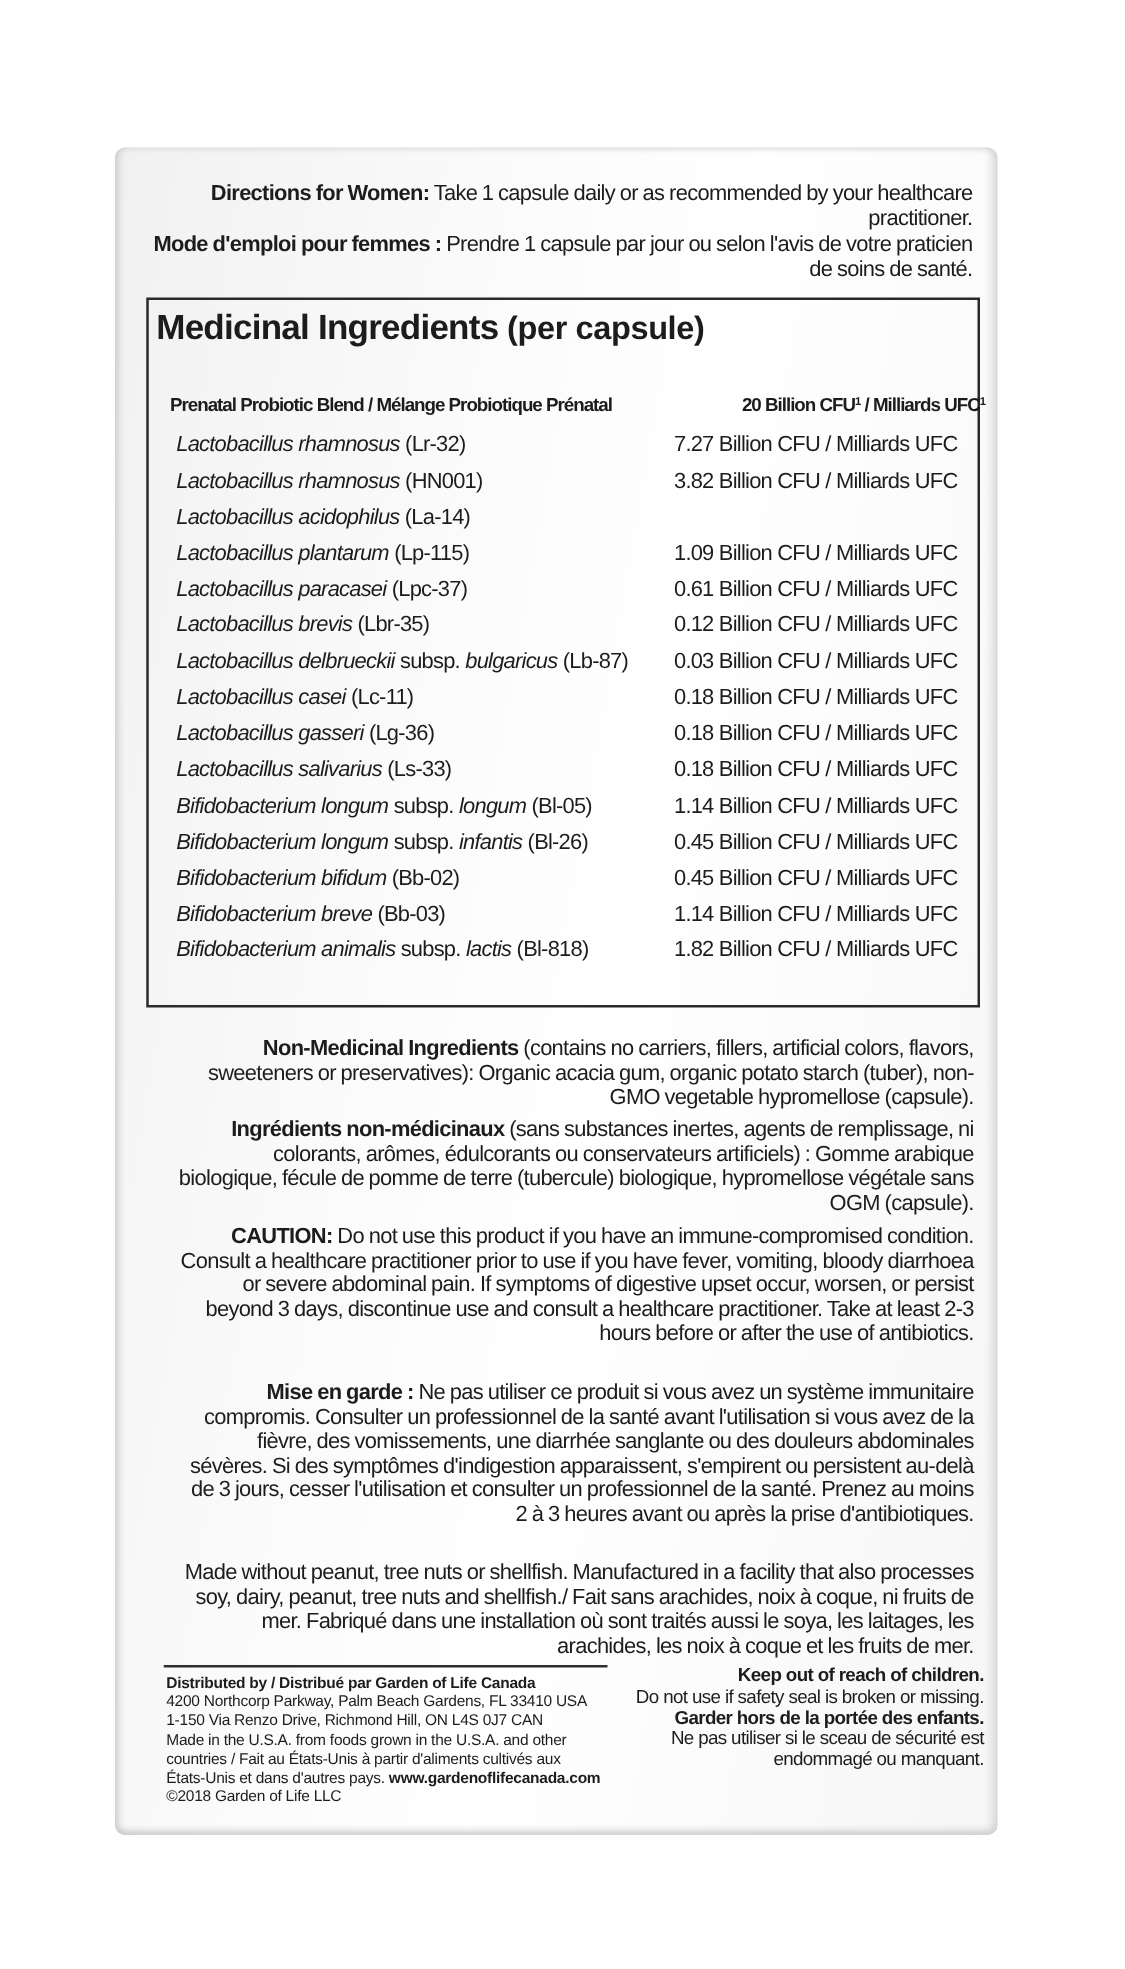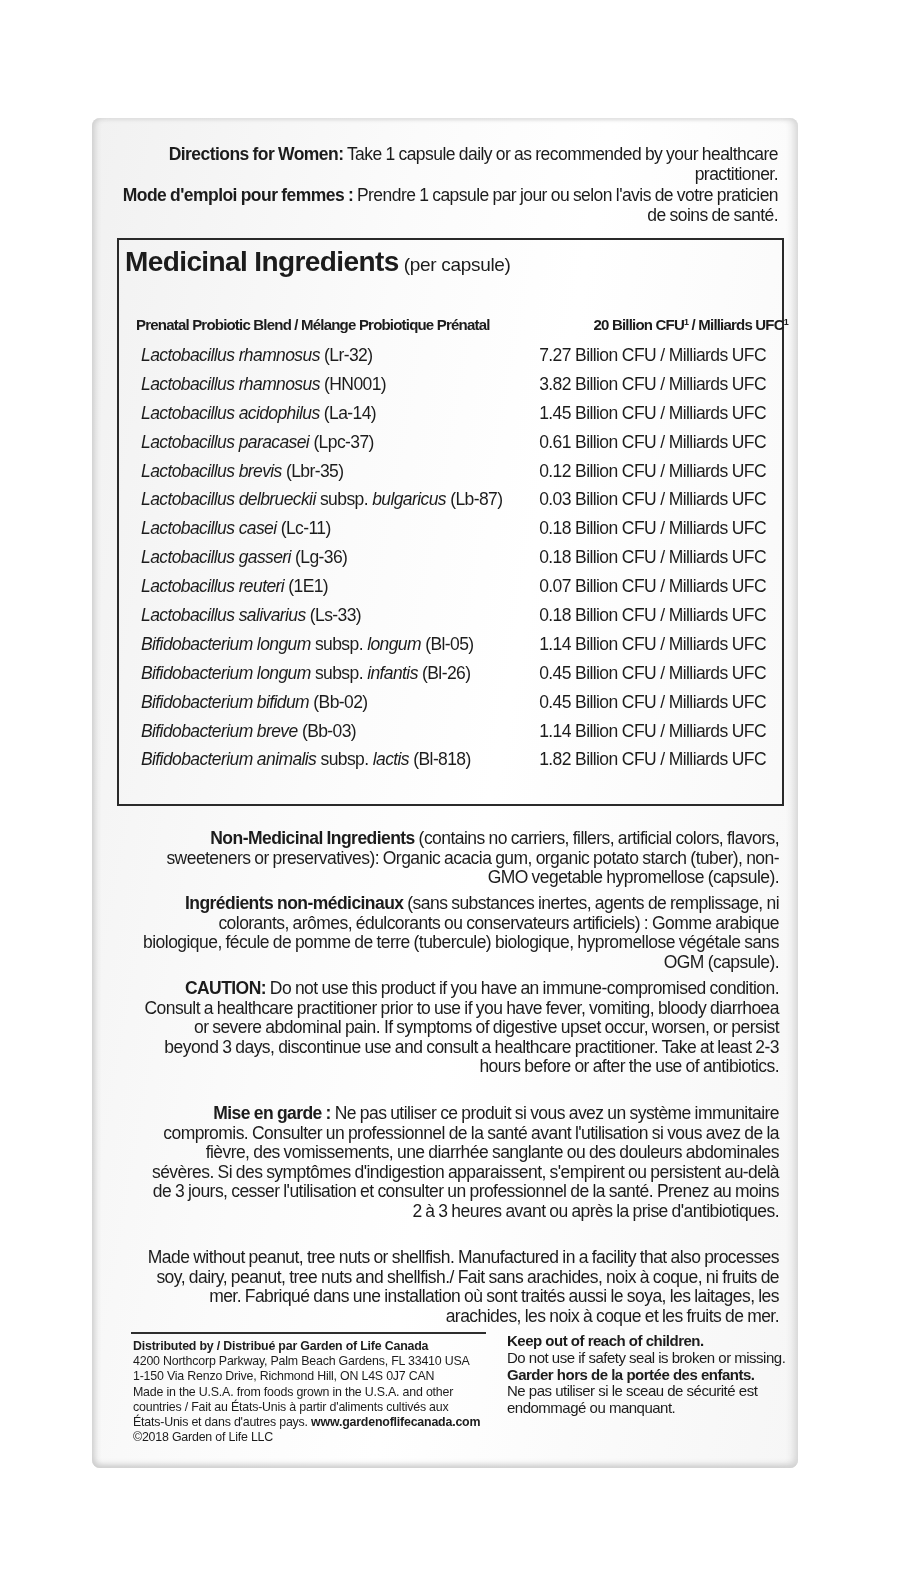--- a/index.html
+++ b/index.html
@@ -15,39 +15,39 @@
   }
   .txt { position: absolute; font-size: 17.5px; line-height: 19.5px; letter-spacing: -0.55px; word-spacing: -0.5px; text-align: right; }
   b { font-weight: bold; }
   .dir { left: 118px; top: 145px; width: 660px; }
   .dir p { margin: 0 0 2px 0; }
   .ing-box {
     position: absolute; left: 117px; top: 238px; width: 667px; height: 568px;
     border: 2px solid #2a2a2a; box-sizing: border-box;
   }
   .ing-title { position: absolute; left: 6px; top: 6px; font-size: 28px; line-height: 31px; font-weight: bold; letter-spacing: -0.6px; white-space: nowrap; }
-  .ing-title .sub { font-weight: normal; font-size: 19px; letter-spacing: -0.3px; }
+  .ing-title .sub { font-weight: bold; font-size: 26px; letter-spacing: -0.3px; }
   .blend-hdr { position: absolute; left: 17px; top: 76px; width: 655px; font-size: 15px; font-weight: bold; letter-spacing: -0.8px; white-space: nowrap; }
   .blend-hdr .amt { position: absolute; right: 3px; top: 0; }
   sup { font-size: 9px; vertical-align: 5px; }
   .rows { position: absolute; left: 22px; top: 101px; width: 625px; }
   .row { position: relative; height: 28.9px; font-size: 17.5px; line-height: 28.9px; letter-spacing: -0.6px; white-space: nowrap; }
   .row .amt { position: absolute; right: 0; top: 0; }
   .row i { font-style: italic; }
   .body-text { left: 130px; width: 660px; }
   .body-text p { margin: 11px; }
   .nmi { top: 818px; }
   .nmi-fr { top: 883px; }
   .caution { top: 968px; }
   .mise { top: 1093px; }
   .allergen { top: 1237px; }
   .rule { position: absolute; left: 131px; top: 1332px; width: 355px; height: 2px; background: #2e2e2e; }
   .dist { position: absolute; left: 133px; top: 1339px; width: 360px; font-size: 12.4px; line-height: 15.2px; letter-spacing: -0.2px; white-space: nowrap; }
   .dist p { margin: 0; }
-  .keep { position: absolute; left: 507px; top: 1333px; width: 280px; font-size: 15px; line-height: 16.8px; letter-spacing: -0.5px; }
+  .keep { position: absolute; left: 507px; top: 1333px; width: 280px; font-size: 15px; line-height: 16.8px; letter-spacing: -0.5px; text-align: right; }
   .keep p { margin: 0; }
 </style>
 </head>
 <body>
 
 <div class="package"></div>
 
 <div class="txt dir">
   <p><b>Directions for Women:</b><span> Take 1 capsule daily or as recommended by your healthcare practitioner.</span></p>
   <p><b>Mode d'emploi pour femmes :</b><span> Prendre 1 capsule par jour ou selon l'avis de votre praticien de soins de santé.</span></p>
@@ -57,27 +57,27 @@
   <div class="ing-title">
     <div><span>Medicinal Ingredients</span><span class="sub"> (per capsule)</span></div>
   </div>
   <div class="blend-hdr">
     <span>Prenatal Probiotic Blend / Mélange Probiotique Prénatal</span>
     <span class="amt"><span>20 Billion CFU</span><sup>1</sup><span> / Milliards UFC</span><sup>1</sup></span>
   </div>
   <div class="rows" id="ing-rows">
       <div class="row"><span><i>Lactobacillus rhamnosus</i><span> (Lr-32)</span></span><span class="amt">7.27 Billion CFU / Milliards UFC</span></div>
       <div class="row"><span><i>Lactobacillus rhamnosus</i><span> (HN001)</span></span><span class="amt">3.82 Billion CFU / Milliards UFC</span></div>
-      <div class="row"><span><i>Lactobacillus acidophilus</i><span> (La-14)</span></span><span class="amt">1.45 Billion CFU / Milliards UFC</span></div>
+      <div class="row"><span><i>Lactobacillus acidophilus</i><span> (La-14)</span></span></div>
+      <div class="row"><span><i>Lactobacillus plantarum</i><span> (Lp-115)</span></span><span class="amt">1.09 Billion CFU / Milliards UFC</span></div>
       <div class="row"><span><i>Lactobacillus paracasei</i><span> (Lpc-37)</span></span><span class="amt">0.61 Billion CFU / Milliards UFC</span></div>
       <div class="row"><span><i>Lactobacillus brevis</i><span> (Lbr-35)</span></span><span class="amt">0.12 Billion CFU / Milliards UFC</span></div>
       <div class="row"><span><i>Lactobacillus delbrueckii</i><span> subsp. </span><i>bulgaricus</i><span> (Lb-87)</span></span><span class="amt">0.03 Billion CFU / Milliards UFC</span></div>
       <div class="row"><span><i>Lactobacillus casei</i><span> (Lc-11)</span></span><span class="amt">0.18 Billion CFU / Milliards UFC</span></div>
       <div class="row"><span><i>Lactobacillus gasseri</i><span> (Lg-36)</span></span><span class="amt">0.18 Billion CFU / Milliards UFC</span></div>
-      <div class="row"><span><i>Lactobacillus reuteri</i><span> (1E1)</span></span><span class="amt">0.07 Billion CFU / Milliards UFC</span></div>
       <div class="row"><span><i>Lactobacillus salivarius</i><span> (Ls-33)</span></span><span class="amt">0.18 Billion CFU / Milliards UFC</span></div>
       <div class="row"><span><i>Bifidobacterium longum</i><span> subsp. </span><i>longum</i><span> (Bl-05)</span></span><span class="amt">1.14 Billion CFU / Milliards UFC</span></div>
       <div class="row"><span><i>Bifidobacterium longum</i><span> subsp. </span><i>infantis</i><span> (Bl-26)</span></span><span class="amt">0.45 Billion CFU / Milliards UFC</span></div>
       <div class="row"><span><i>Bifidobacterium bifidum</i><span> (Bb-02)</span></span><span class="amt">0.45 Billion CFU / Milliards UFC</span></div>
       <div class="row"><span><i>Bifidobacterium breve</i><span> (Bb-03)</span></span><span class="amt">1.14 Billion CFU / Milliards UFC</span></div>
       <div class="row"><span><i>Bifidobacterium animalis</i><span> subsp. </span><i>lactis</i><span> (Bl-818)</span></span><span class="amt">1.82 Billion CFU / Milliards UFC</span></div>
     </div>
 </div>
 
 <div class="txt body-text nmi">

